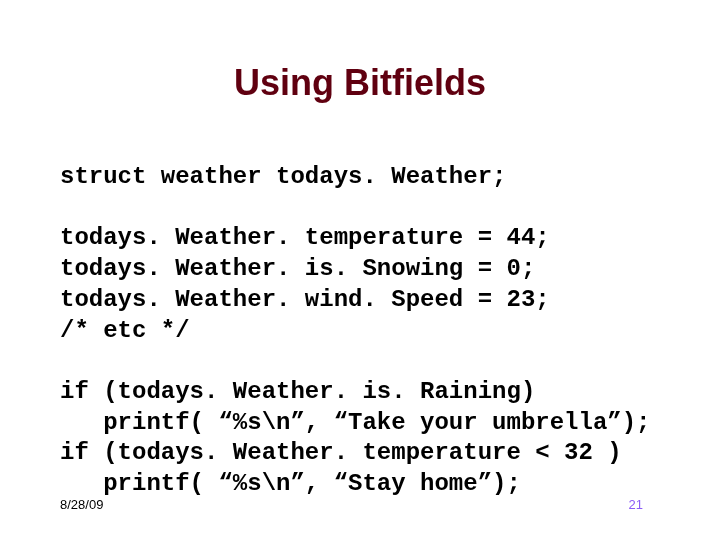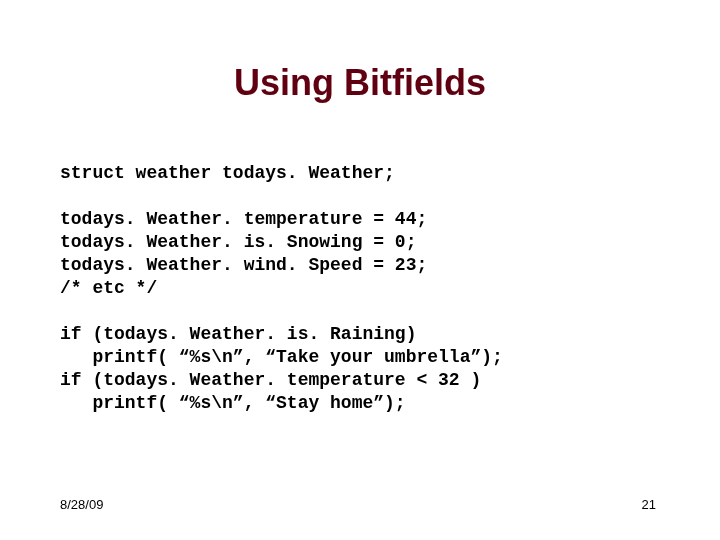--- a/index.html
+++ b/index.html
@@ -27,39 +27,39 @@
     font-size: 36px;
     font-weight: bold;
     color: #600010;
   }
   .code {
     position: absolute;
     top: 162px;
     left: 60px;
     right: 60px;
     font-family: "Courier New", Courier, monospace;
-    font-size: 18px;
+    font-size: 24px;
     font-weight: bold;
     line-height: 1.28;
     white-space: pre;
     color: #000;
   }
   .footer-date {
     position: absolute;
     left: 60px;
     bottom: 28px;
     font-size: 13px;
     color: #000;
   }
   .footer-num {
     position: absolute;
-    right: 64px;
+    right: 77px;
     bottom: 28px;
     font-size: 13px;
-    color: #000000;
+    color: #8b5cf6;
   }
 </style>
 </head>
 <body>
 
 <div class="slide">
   <div class="title">Using Bitfields</div>
   <div class="code">struct weather todays. Weather;
 
 todays. Weather. temperature = 44;

